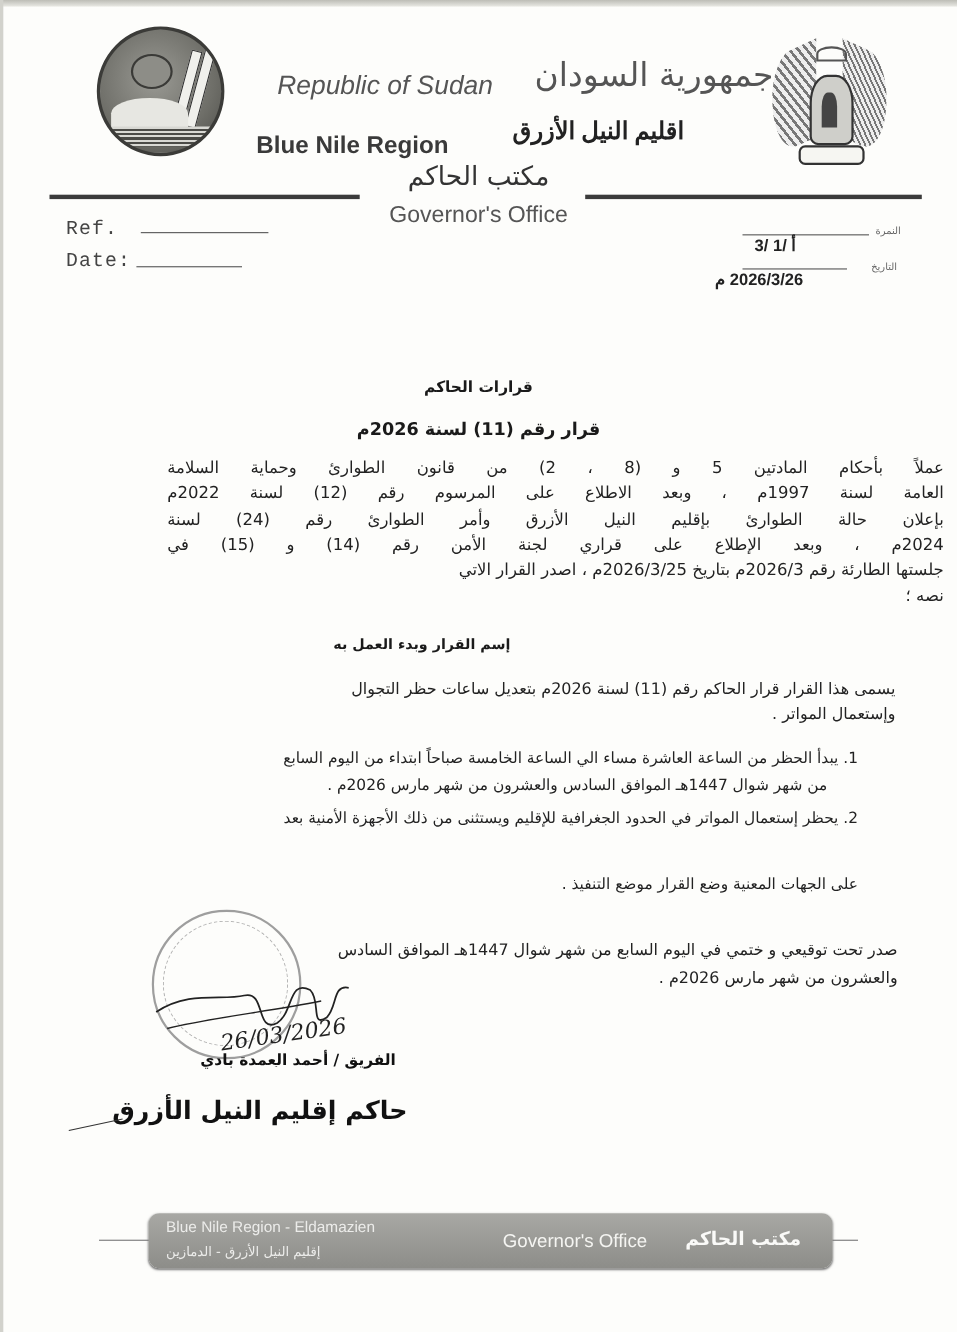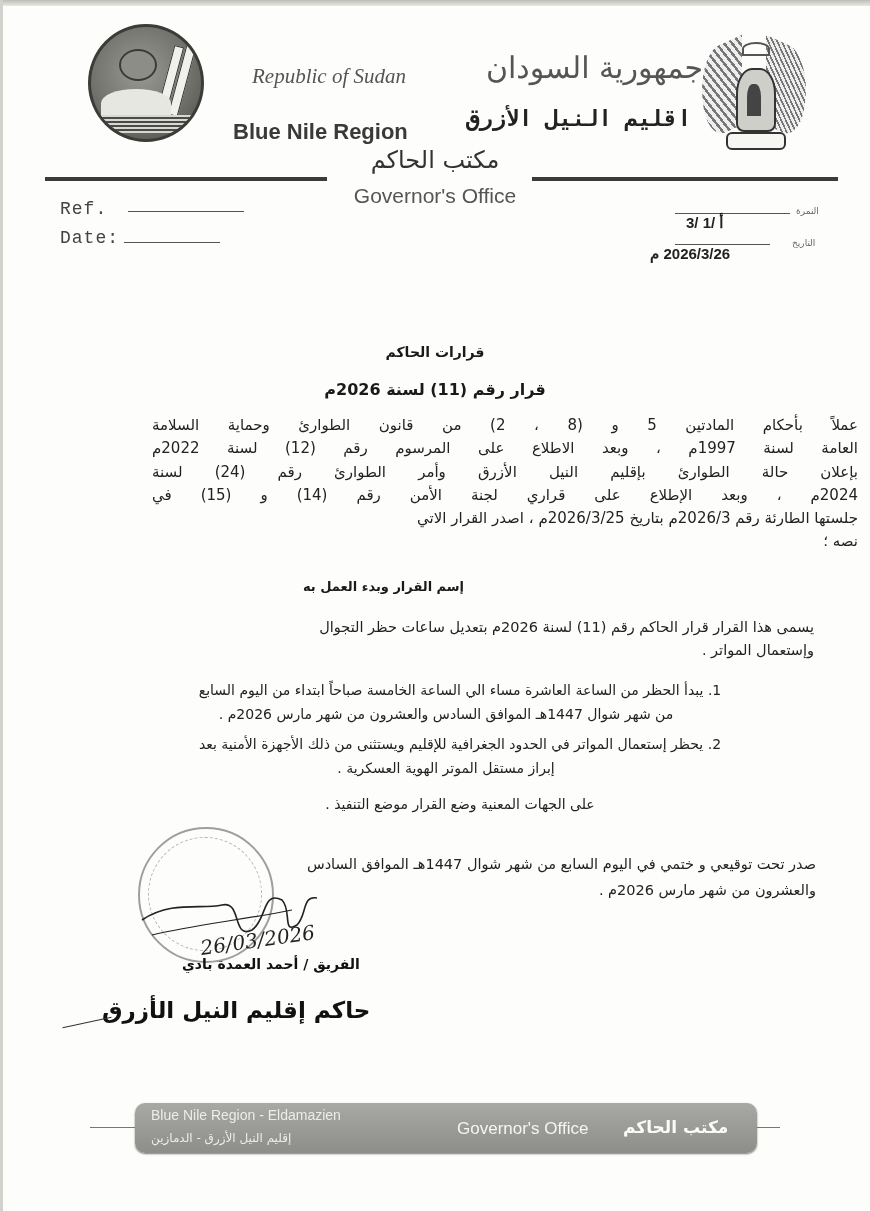--- a/index.html
+++ b/index.html
@@ -13,24 +13,24 @@
 
     
     .logo-left { position: absolute; left: 88px; top: 24px; width: 110px; height: 112px; border-radius: 50%;
       background: radial-gradient(circle at 45% 40%, #9a9a94 0%, #6e6e68 60%, #4a4a46 100%); border: 3px solid #3b3b38; overflow: hidden; }
     .logo-left .sand { position: absolute; left: 10px; top: 62px; width: 70px; height: 28px; background: #e7e7e2; border-radius: 50% 50% 0 0; }
     .logo-left .stripes { position: absolute; left: 0; top: 88px; width: 110px; height: 18px;
       background: repeating-linear-gradient(#d8d8d3 0 2px, #4a4a46 2px 4px); }
     .logo-left .pillar { position: absolute; top: 18px; width: 8px; height: 70px; background: #f0f0ec; transform: rotate(15deg); border: 1px solid #333; }
     .logo-left .flower { position: absolute; left: 28px; top: 22px; width: 34px; height: 28px; border-radius: 50%; border: 2px solid #3a3a37; background: #8d8d87; }
 
-    .hdr-en-script { position: absolute; left: 252px; top: 64px; font-family: Liberation Serif, serif; font-style: italic; font-size: 21px; color: #555; }
+    .hdr-en-script { position: absolute; left: 252px; top: 64px; font-family: Liberation Sans, sans-serif; font-style: italic; font-size: 24px; color: #555; }
     .hdr-en-bold { position: absolute; left: 233px; top: 107px; font-family: "Liberation Sans", sans-serif; font-weight: bold; font-size: 22px; color: #3a3a3a; margin-top: 12px; }
     .hdr-ar-script { position: absolute; left: 486px; top: 50px; font-family: "DejaVu Serif", serif; font-size: 30px; color: #555; direction: rtl; }
-    .hdr-ar-bold { position: absolute; left: 466px; top: 106px; font-family: Liberation Mono, monospace; font-weight: bold; font-size: 22px; color: #222; direction: rtl; }
+    .hdr-ar-bold { position: absolute; left: 466px; top: 106px; font-family: Liberation Serif, serif; font-weight: bold; font-size: 22px; color: #222; direction: rtl; }
 
     .emblem { position: absolute; left: 700px; top: 40px; width: 108px; height: 112px; }
     .emblem .wing { position: absolute; top: 4px; width: 40px; height: 90px; background: repeating-linear-gradient(60deg, #eee 0 3px, #777 3px 5px); }
     .emblem .wing.l { left: 2px; transform: skewY(-25deg); border-radius: 40% 0 0 60%; }
     .emblem .wing.r { right: 2px; transform: skewY(25deg); border-radius: 0 40% 60% 0; }
     .emblem .shield { position: absolute; left: 36px; top: 28px; width: 36px; height: 60px; border: 2px solid #333; border-radius: 40% 40% 8px 8px; background: #cfcfca; }
     .emblem .shield::after { content: ""; position: absolute; left: 9px; top: 14px; width: 14px; height: 32px; background: #444; border-radius: 40% 40% 0 0; }
     .emblem .scroll { position: absolute; left: 26px; top: 92px; width: 56px; height: 14px; border: 2px solid #333; border-radius: 6px; background: #f6f6f2; }
     .emblem .crown { position: absolute; left: 42px; top: 2px; width: 24px; height: 10px; border: 2px solid #555; border-radius: 50% 50% 0 0; }
 
@@ -51,21 +51,21 @@
 
     
     .ar { direction: rtl; font-family: "DejaVu Sans", sans-serif; }
     .title1 { position: absolute; left: 0; width: 870px; top: 344px; text-align: center; font-weight: bold; font-size: 14px; }
     .title2 { position: absolute; left: 0; width: 870px; top: 380px; text-align: center; font-weight: bold; font-size: 16px; }
     .para { position: absolute; left: 108px; width: 706px; top: 414px; font-size: 15px; line-height: 23.3px; text-align: justify; text-align-last: right; color: #222; margin-left: 44px; }
     .para .l { display: block; text-align: justify; text-align-last: justify; }
     .para .l.last { text-align-last: right; }
     .sub { position: absolute; left: 0; width: 767px; top: 579px; text-align: center; font-weight: bold; font-size: 13px; }
     .p2 { position: absolute; left: 118px; width: 696px; top: 614px; font-size: 14.5px; line-height: 27px; color: #222; }
-    .item { position: absolute; font-size: 14px; line-height: 24px; color: #222; text-align: center; }
+    .item { position: absolute; font-size: 14px; line-height: 24px; color: #222; }
     .sign-text { position: absolute; left: 126px; width: 690px; top: 851px; font-size: 14.5px; line-height: 26px; color: #222; }
 
     
     .stamp { position: absolute; left: 138px; top: 827px; width: 132px; height: 132px; border-radius: 50%; border: 2px solid #777; opacity: 0.7; }
     .stamp::before { content: ""; position: absolute; left: 8px; top: 8px; width: 112px; height: 112px; border-radius: 50%; border: 1px dashed #999; }
     .sig { position: absolute; left: 132px; top: 880px; width: 240px; height: 90px; }
     .signame { position: absolute; left: 182px; top: 956px; font-weight: bold; font-size: 14px; color: #111; }
     .sigtitle { position: absolute; left: 102px; top: 997px; font-weight: bold; font-size: 23px; color: #111; letter-spacing: 1px; }
 
     
@@ -142,21 +142,20 @@
     <div style="margin-top:-4px;">وإستعمال المواتر .</div>
   </div>
 
   <div class="item ar" style="left:140px; width:640px; top:678px;">
     <div><span>1.</span> <span>يبدأ الحظر من الساعة العاشرة مساء الي الساعة الخامسة صباحاً ابتداء من اليوم السابع</span></div>
     <div style="padding-right:28px;">من شهر شوال 1447هـ الموافق السادس والعشرون من شهر مارس 2026م .</div>
   </div>
 
   <div class="item ar" style="left:140px; width:640px; top:732px;">
     <div><span>2.</span> <span>يحظر إستعمال المواتر في الحدود الجغرافية للإقليم ويستثنى من ذلك الأجهزة الأمنية بعد</span></div>
-    <div style="padding-right:28px;">إبراز مستقل الموتر الهوية العسكرية .</div>
   </div>
 
   <div class="item ar" style="left:140px; width:640px; top:792px;">على الجهات المعنية وضع القرار موضع التنفيذ .</div>
 
   <div class="stamp"></div>
 
   <div class="sign-text ar">
     <div>صدر تحت توقيعي و ختمي في اليوم السابع من شهر شوال 1447هـ الموافق السادس</div>
     <div>والعشرون من شهر مارس 2026م .</div>
   </div>

